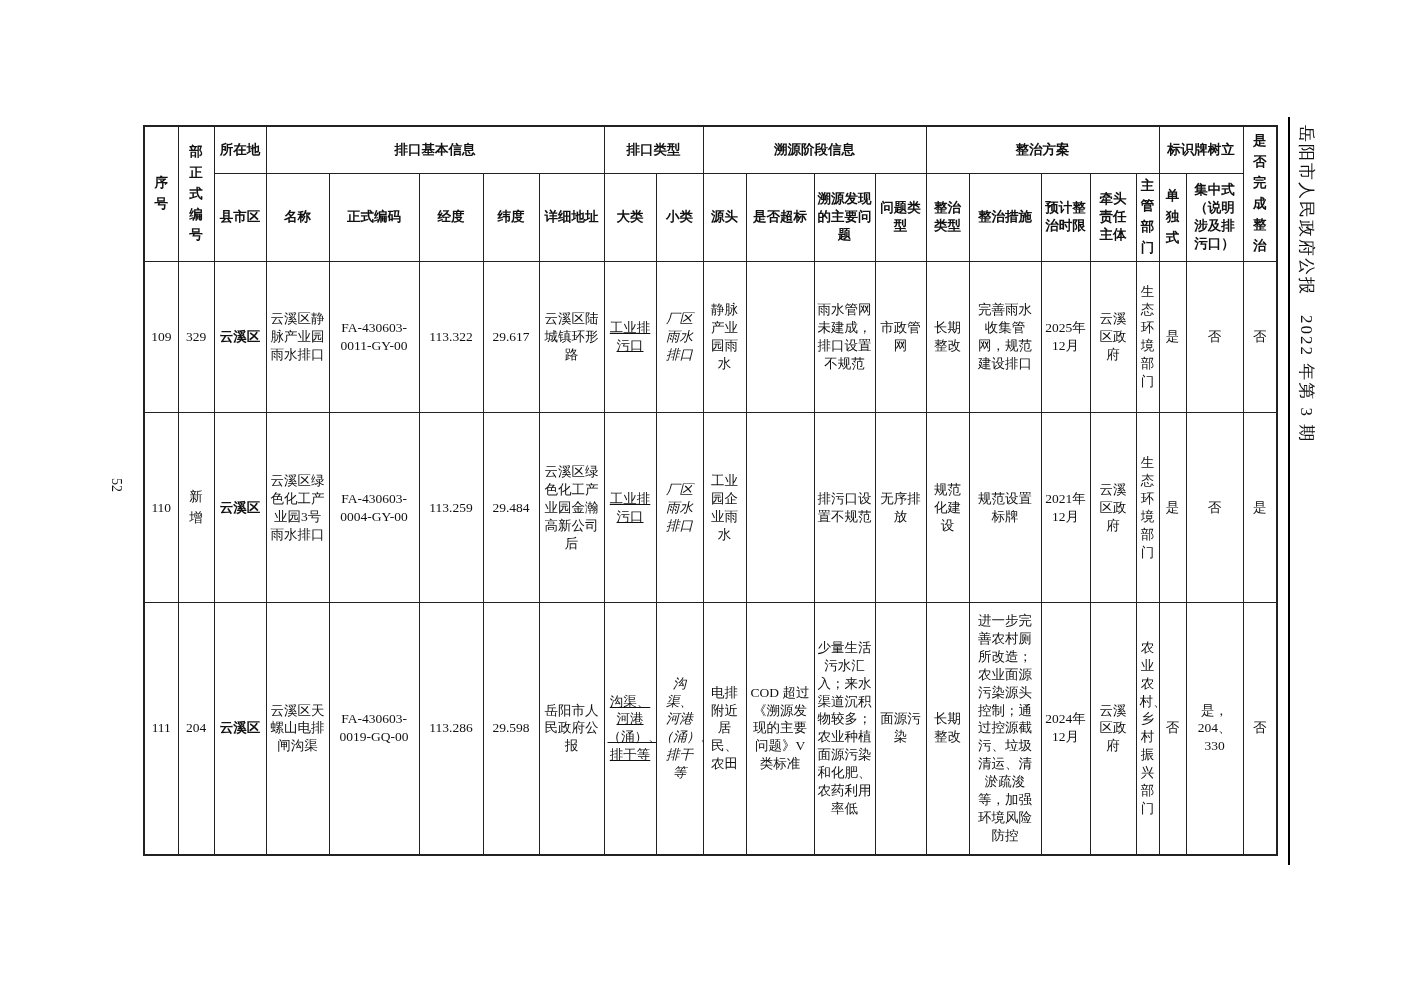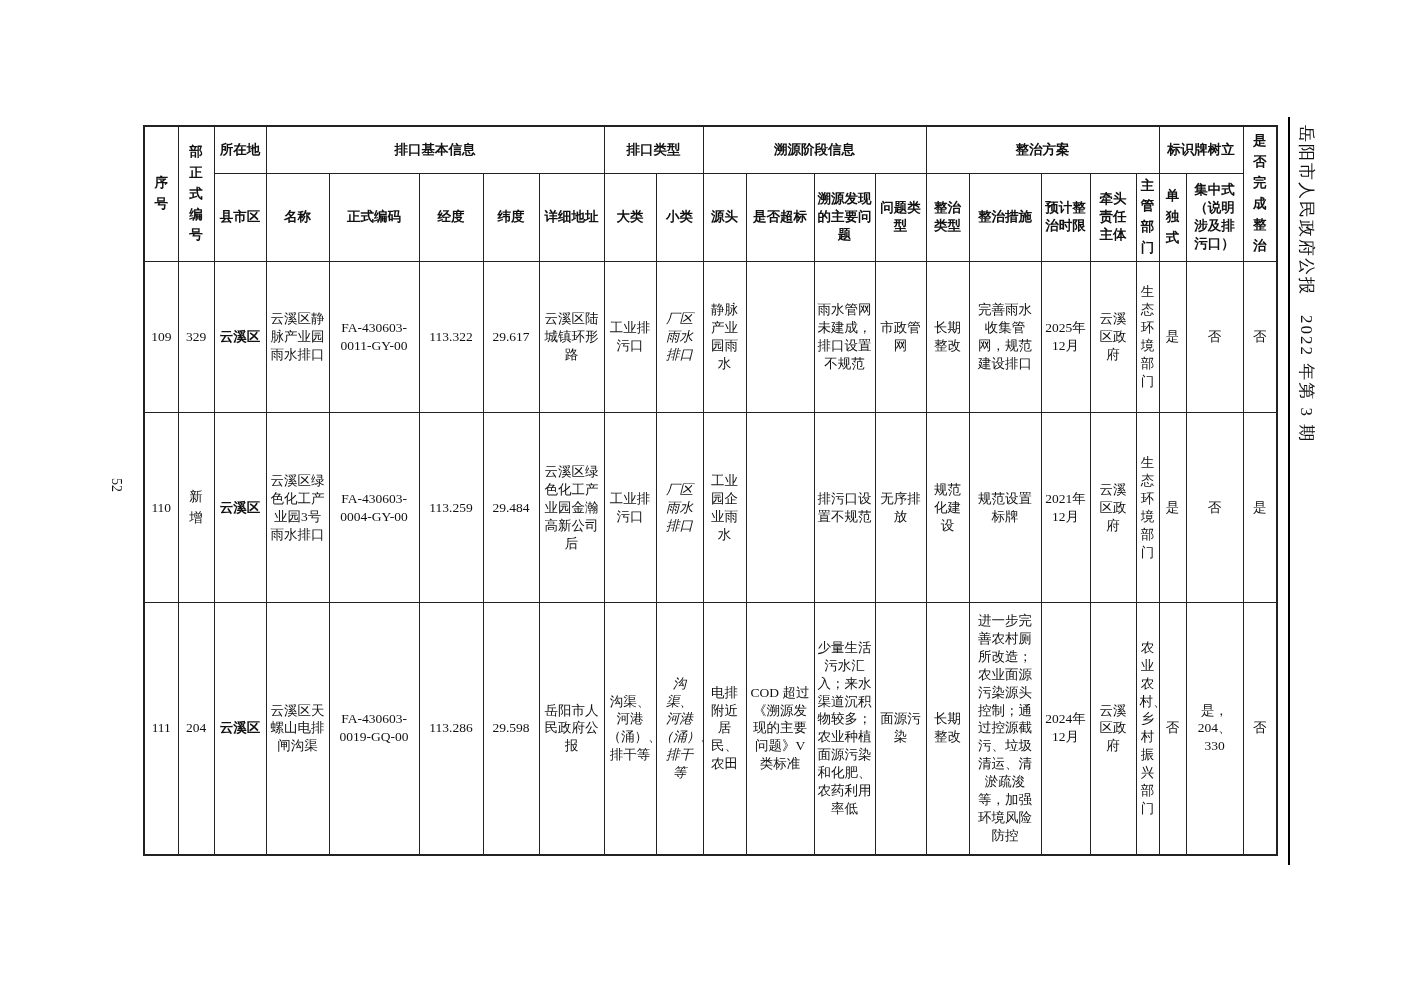--- a/index.html
+++ b/index.html
@@ -23,21 +23,21 @@
   .otable th{
     font-family:"Liberation Sans", sans-serif;
     font-weight:bold;
   }
   
   .stack{display:inline-block;width:1.1em;word-break:break-all;line-height:1.55;}
   
   .c-county{padding:0 8px;font-weight:bold;}
   .c-name{padding:2px 6px;}
   .c-addr{padding:2px 7px;}
-  .c-major{padding:2px 6px;}
+  .c-major{padding:2px 6px;text-decoration:underline;}
   .c-minor{padding:2px 6px;font-style:italic;}
   .c-prob{padding:2px 5px;text-align:justify;}
   .c-ptype{padding:2px 9px;}
   .c-meas{padding:2px 4px;text-align:justify;margin-left:40px;}
   .c-exceed{padding:2px 4px;}
   
   .page-num{
     position:absolute;left:124px;top:478px;
     transform:rotate(90deg);transform-origin:0 0;
     font-size:14px;white-space:nowrap;

